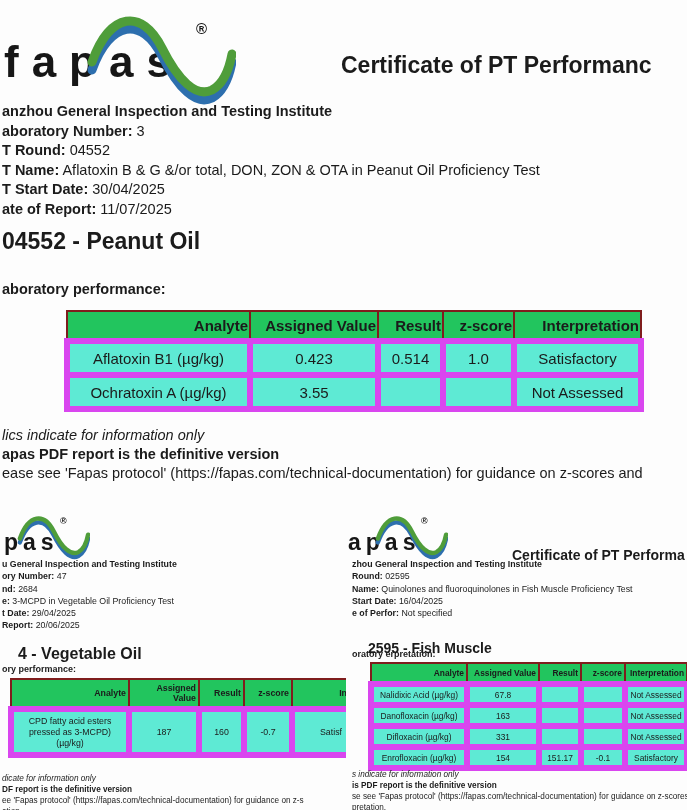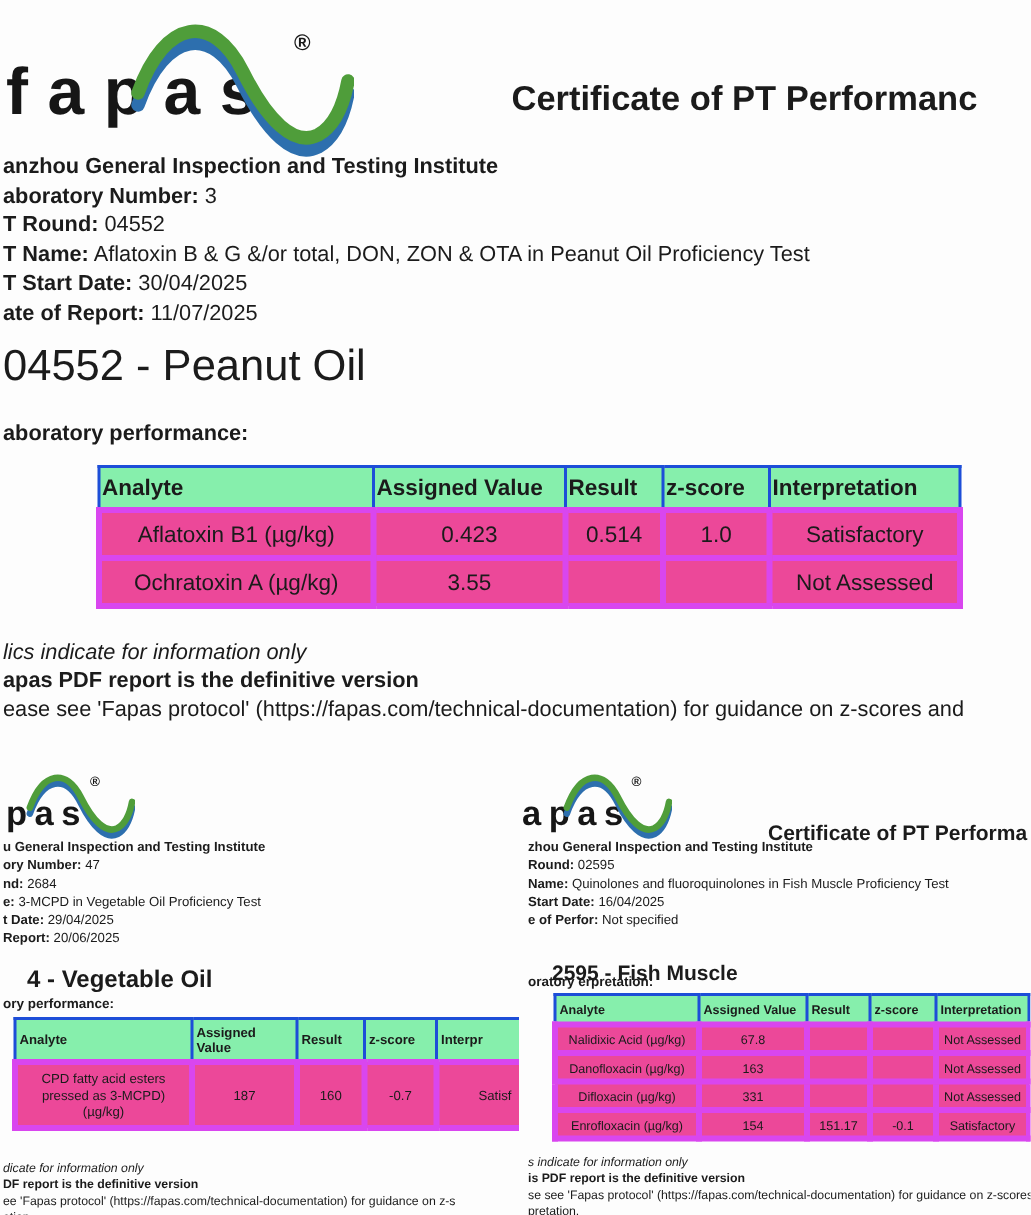--- a/index.html
+++ b/index.html
@@ -21,27 +21,27 @@
   .swoosh{position:absolute;pointer-events:none;}
   .reg{position:absolute;font-weight:bold;color:#161616;}
 
   .logo-lg{left:0px;top:14px;width:270px;height:105px;}
   .logo-lg .logo-text{font-size:44px;letter-spacing:13px;line-height:95px;padding-left:4px;}
   .logo-lg .swoosh{left:84px;top:-8px;width:152px;height:110px;}
   .logo-lg .reg{left:196px;top:6px;font-size:15px;}
 
   .title-lg{left:341px;top:52px;font-size:23px;font-weight:bold;white-space:nowrap;}
   .meta-lg{left:2px;top:102px;font-size:14.5px;line-height:19.5px;white-space:nowrap;}
-  .sec-lg{left:2px;top:228px;font-size:29px;font-weight:normal;margin:0;}
+  .sec-lg{left:2px;top:228px;font-size:23px;font-weight:bold;margin:0;}
   .perf-lg{left:2px;top:281px;font-size:14.5px;font-weight:bold;}
   .foot-lg{left:2px;top:409px;font-size:14.5px;line-height:19px;white-space:nowrap;}
 
   table.tbl{border-collapse:collapse;table-layout:fixed;}
-  table.tbl th{background:#86efac;border:2px solid #1d4ed8;font-weight:bold;text-align:left;}
-  table.tbl td{background:#ec4899;border:4px solid #d946ef;text-align:center;}
+  table.tbl th{background:#22c55e;border:2px solid #7f1d1d;font-weight:bold;text-align:right;}
+  table.tbl td{background:#5eead4;border:6px solid #d946ef;text-align:center;}
   .tbl-lg{left:64px;top:310px;width:574px;font-size:15px;}
   .tbl-lg th{height:24px;}
   .tbl-lg td{height:26px;}
 
   
   .cert-left{left:0;top:512px;width:346px;height:298px;}
   .cert-right{left:346px;top:512px;width:341px;height:298px;}
 
   .logo-sm{width:120px;height:60px;}
   .logo-sm .logo-text{font-size:23px;font-weight:bold;letter-spacing:5px;line-height:52px;}

